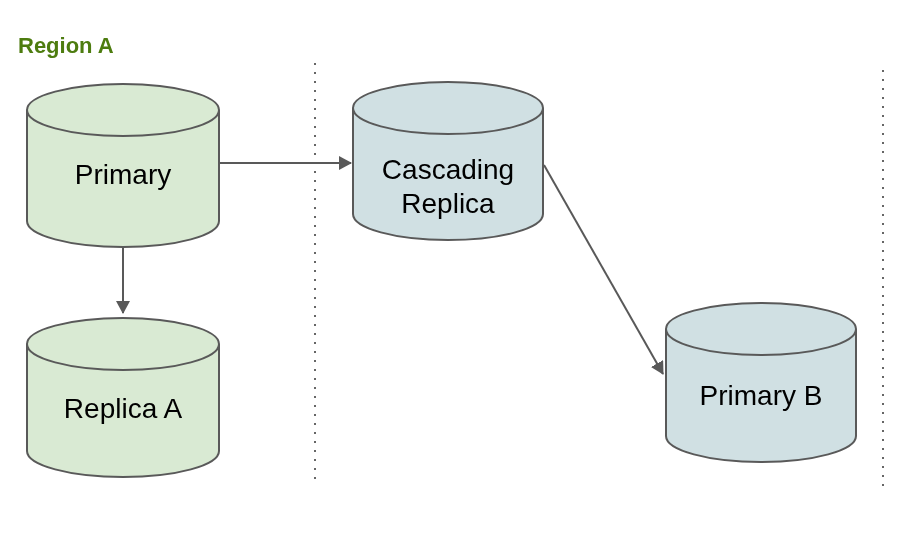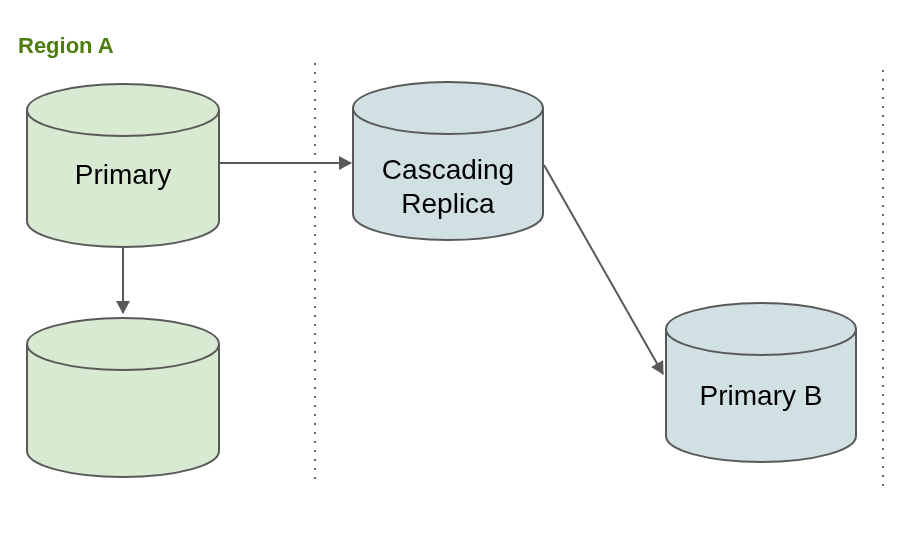--- a/index.html
+++ b/index.html
@@ -87,15 +87,16 @@
     <g>
       <path class="cyl" d="M 666 329 L 666 436 A 95 26 0 0 0 856 436 L 856 329" fill="#d0e0e3"></path>
       <ellipse class="cyl" cx="761" cy="329" rx="95" ry="26" fill="#d0e0e3"></ellipse>
     </g>
   </svg>
 
   <div class="region-heading heading-a">Region A</div>
 
   <div class="node-label label-primary">Primary</div>
   <div class="node-label label-cascading">Cascading Replica</div>
+  <div class="node-label label-replica-a">Replica A</div>
   <div class="node-label label-replica-b">Primary B</div>
 
 </div>
 
 </body></html>

